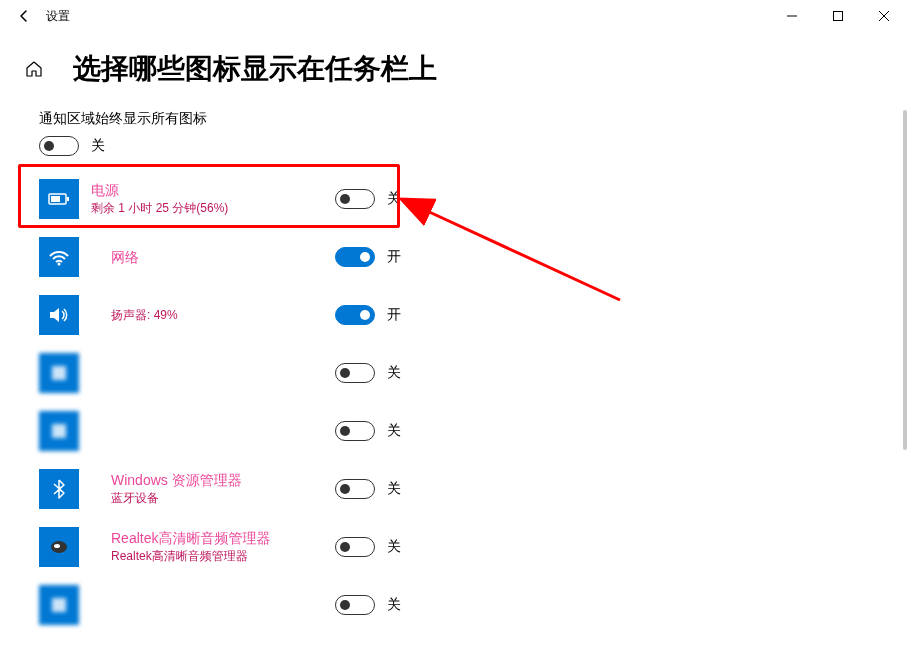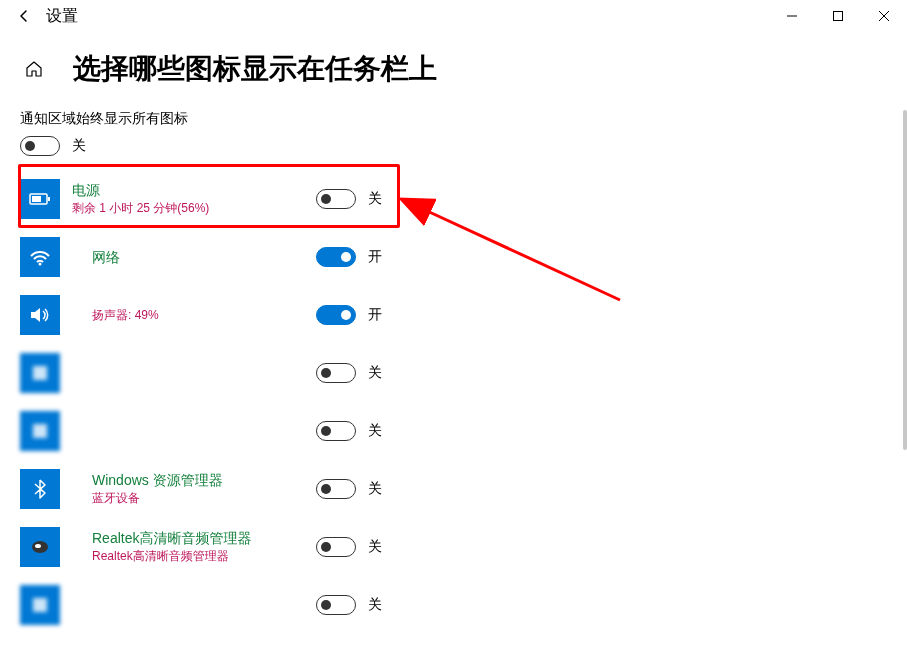--- a/index.html
+++ b/index.html
@@ -23,21 +23,21 @@
   }
   .back-btn {
     width: 40px;
     height: 32px;
     display: flex;
     align-items: center;
     justify-content: center;
     font-size: 14px;
   }
   .win-title {
-    font-size: 16px;
+    font-size: 12px;
     margin-left: 2px;
   }
   .win-controls {
     position: absolute;
     right: 0;
     top: 0;
     display: flex;
   }
   .win-btn {
     width: 46px;
@@ -62,21 +62,21 @@
     align-items: center;
     justify-content: center;
   }
   .page-title {
     font-size: 28px;
     font-weight: 600;
   }
 
   
   .content {
-    padding: 12px 24px 0 20px;
+    padding: 12px 24px 0 39px;
   }
   .master-label {
     font-size: 14px;
     margin-bottom: 8px;
   }
   .master-row {
     display: flex;
     align-items: center;
     gap: 12px;
     margin-bottom: 14px;
@@ -134,21 +134,21 @@
   }
   .tile svg, .tile span.glyph { color: #fff; }
   .row-text {
     margin-left: 12px;
     flex: 1 1 auto;
     min-width: 0;
   }
   .row-title {
     font-size: 14px;
     line-height: 1.3;
-    color: #15803d;
+    color: #ec4899;
   }
   .row-sub {
     font-size: 12px;
     line-height: 1.3;
     color: #be185d;
     margin-top: 2px;
   }
   .row-ctrl {
     display: flex;
     align-items: center;

